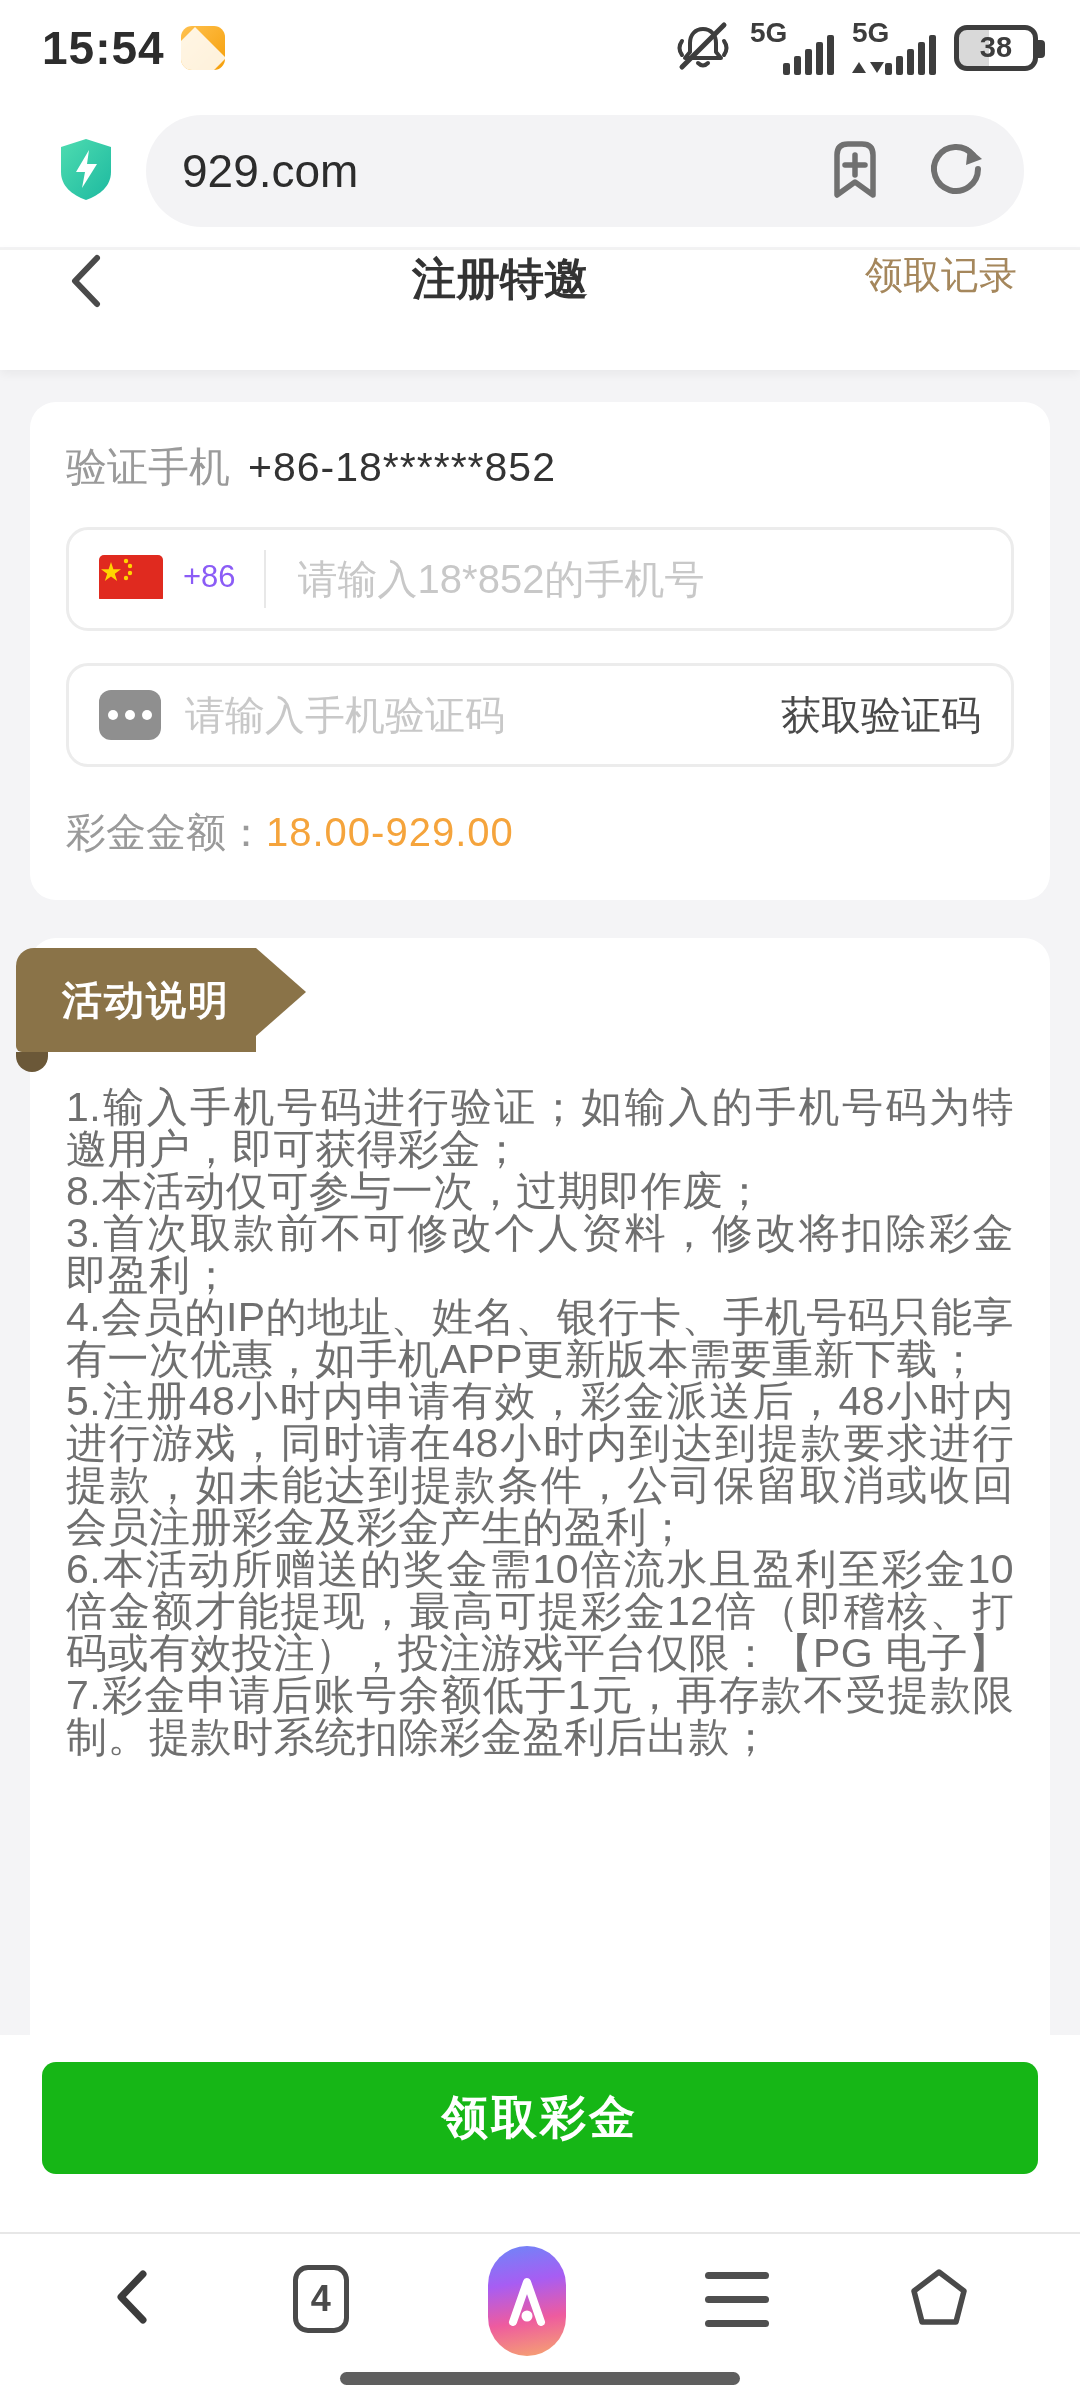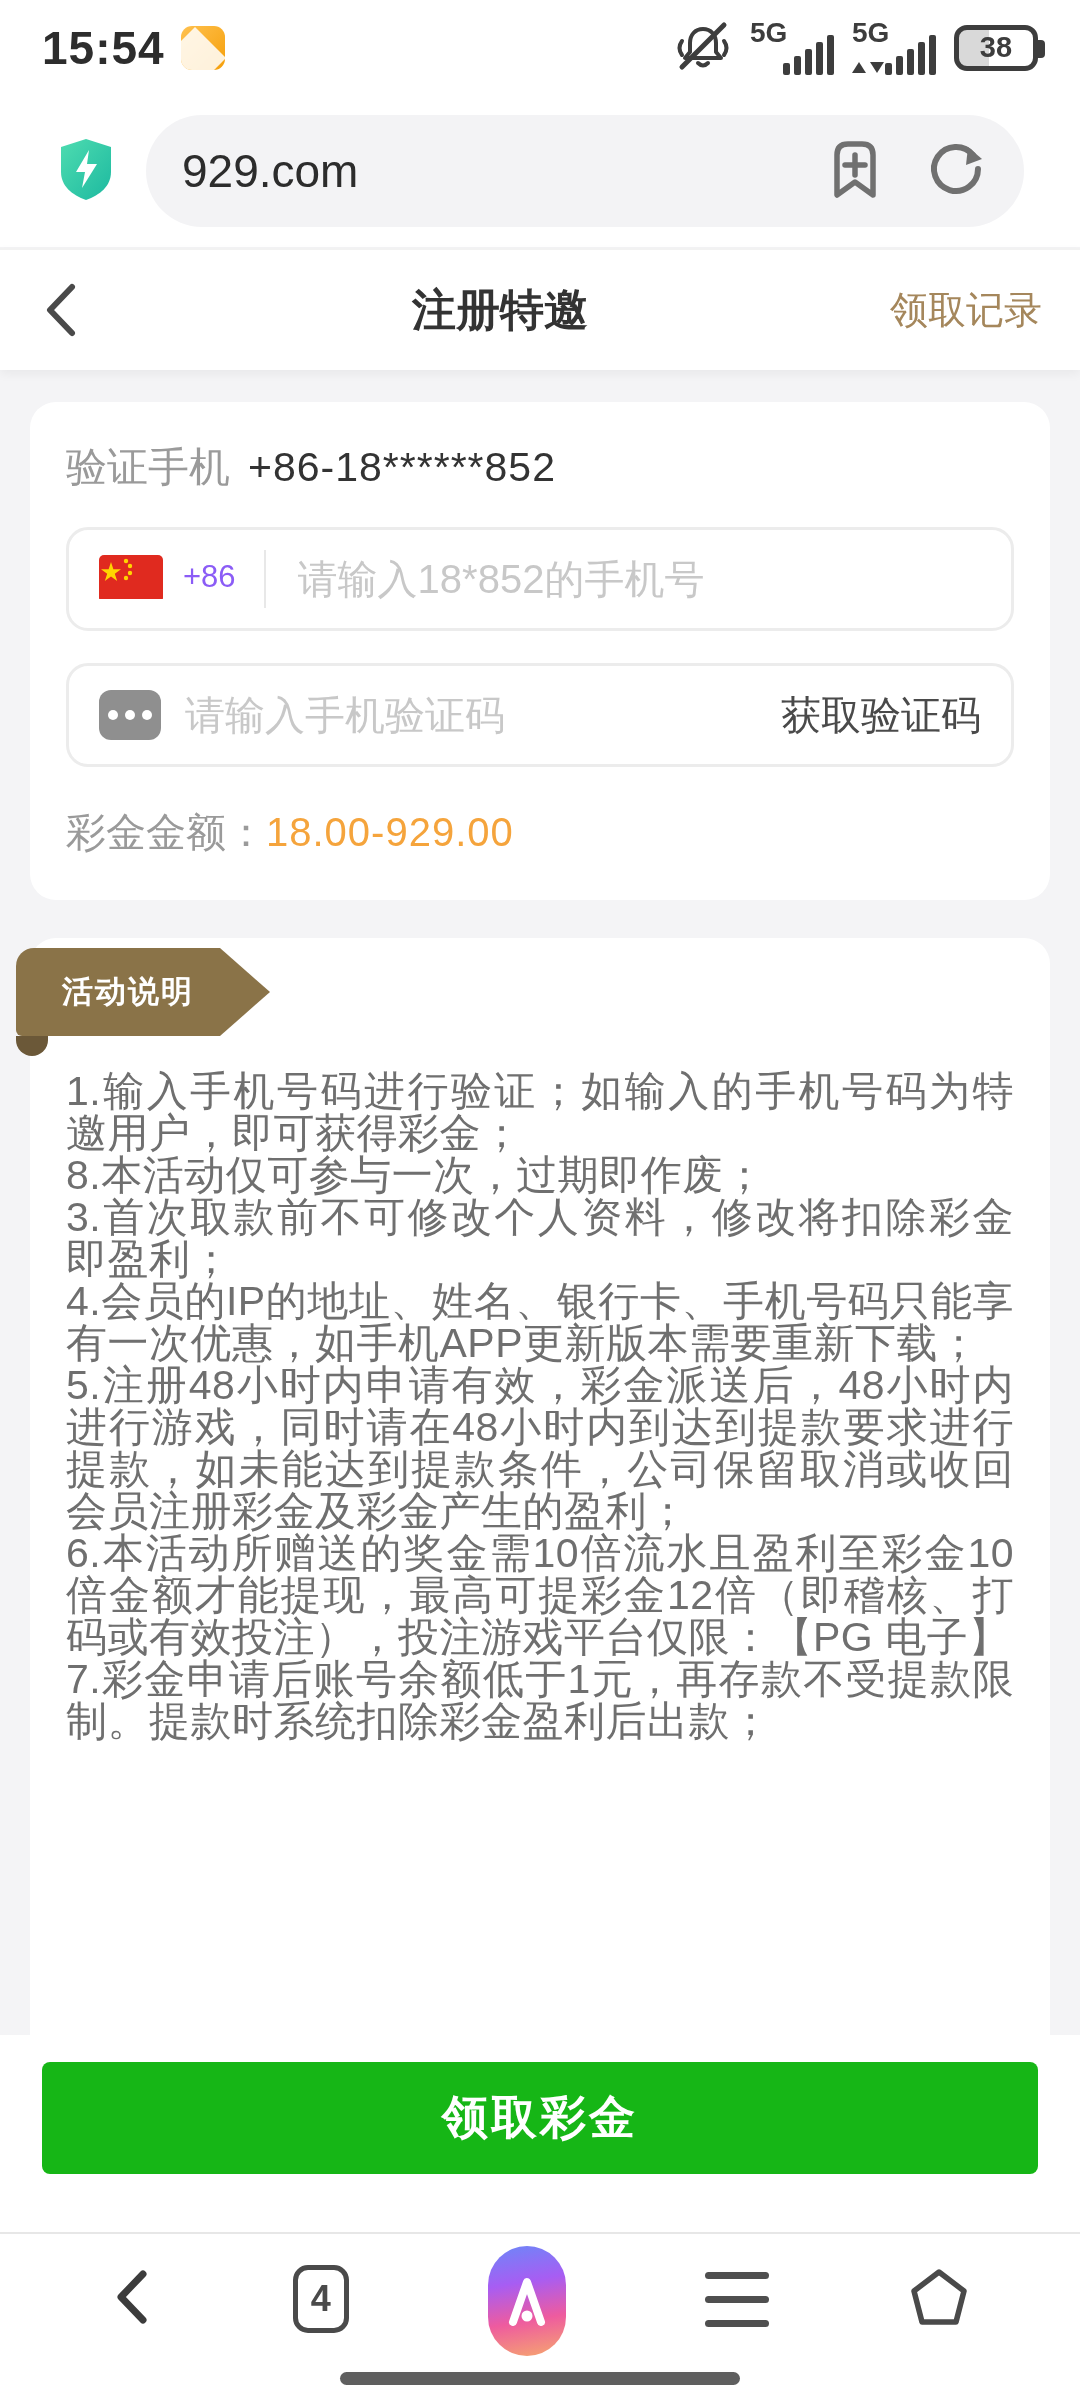--- a/index.html
+++ b/index.html
@@ -43,21 +43,21 @@
     display:flex; align-items:center; padding:0 56px; }
   .shield{ flex:0 0 auto; margin-right:30px; }
   .url-pill{ flex:1; height:112px; background:#f3f3f5; border-radius:56px;
     display:flex; align-items:center; padding:0 36px; }
   .url-text{ flex:1; font-size:46px; color:#2c2c2c; }
   .pill-icons{ display:flex; align-items:center; gap:38px; }
 
   
   .page-nav{ position:absolute; top:248px; left:0; width:1080px; height:122px; background:#ffffff;
     border-top:2px solid #f2f2f2; box-shadow:0 4px 10px rgba(0,0,0,.05);
-    display:flex; align-items:center; padding:0 38px;font-family:Liberation Mono, monospace; }
+    display:flex; align-items:flex-start; padding:0 63px;font-family:Liberation Mono, monospace; }
   .nav-back{ flex:0 0 120px; display:flex; align-items:center; }
   .nav-title{ flex:1; text-align:center; font-size:44px; font-weight:bold; color:#333333; }
   .nav-action{ flex:0 0 200px; text-align:right; font-size:38px; color:#a5875c; }
 
   
   .content{ position:absolute; top:370px; left:0; width:1080px; height:1665px; overflow:hidden; }
   .card{ background:#ffffff; border-radius:26px; margin:0 30px; }
   .form-card{ margin-top:32px; padding:38px 36px 40px 36px; }
   .verify-row{ font-size:41px; color:#9a9a9a; }
   .verify-num{ color:#333333; font-weight:500; margin-left:18px; letter-spacing:1px; }
@@ -69,37 +69,37 @@
   .ph{ flex:1; font-size:40px; color:#c8c8c8; white-space:nowrap; overflow:hidden; }
   .code-badge{ flex:0 0 auto; width:62px; height:50px; border-radius:12px; background:#8f8f8f;
     display:flex; align-items:center; justify-content:center; gap:7px; margin-right:24px; }
   .code-badge i{ width:10px; height:10px; border-radius:50%; background:#ffffff; display:block; }
   .get-code{ flex:0 0 auto; font-size:40px; color:#4a4a4a; }
   .amount-row{ margin-top:38px; font-size:40px; }
   .amount-label{ color:#9a9a9a; }
   .amount-value{ color:#f5a43c; letter-spacing:1px; }
 
   .rules-card{ margin-top:38px; min-height:1400px; padding:0 36px 40px 36px; }
-  .ribbon{ position:relative; display:inline-flex; align-items:center; height:88px;
-    background:#8a7348; color:#ffffff; font-size:31px; font-weight:bold; letter-spacing:2px;
+  .ribbon{ position:relative; display:inline-flex; align-items:center; height:104px;
+    background:#8a7348; color:#ffffff; font-size:40px; font-weight:bold; letter-spacing:2px;
     padding:0 26px 0 46px; border-radius:18px 0 0 6px; margin:10px 0 0 -50px; }
   .ribbon::after{ content:''; position:absolute; left:100%; top:0; width:0; height:0;
     border-top:44px solid transparent; border-bottom:44px solid transparent;
     border-left:50px solid #8a7348; }
   .ribbon::before{ content:''; position:absolute; left:0; top:100%; width:32px; height:20px;
     background:#6b5838; border-radius:0 0 16px 16px; }
   .rules-text{ margin-top:34px; }
   .rules-text p{ font-size:41px; line-height:42px; color:#6f6f6f; letter-spacing:.5px;
     text-align:justify; }
 
   
   .action-bar{ position:absolute; top:2035px; left:0; width:1080px; height:197px;
     background:#ffffff; }
   .claim-btn{ display:block; width:996px; height:112px; margin:27px auto 0 auto; border:none;
-    background:#16b616; border-radius:8px; color:#ffffff; font-size:46px; font-weight:bold;
+    background:#16b616; border-radius:14px; color:#ffffff; font-size:46px; font-weight:bold;
     letter-spacing:3px; font-family:inherit; }
 
   
   .bottom-nav{ position:absolute; top:2232px; left:0; width:1080px; height:168px;
     background:#ffffff; border-top:2px solid #e7e7e7; }
   .bn-row{ position:absolute; top:0; left:0; width:1080px; height:130px;
     display:flex; align-items:center; justify-content:space-around; padding:0 40px; }
   .tabcount{ width:56px; height:68px; border:5px solid #4a4a4a; border-radius:15px;
     display:flex; align-items:center; justify-content:center;
     font-size:36px; font-weight:bold; color:#4a4a4a; }

